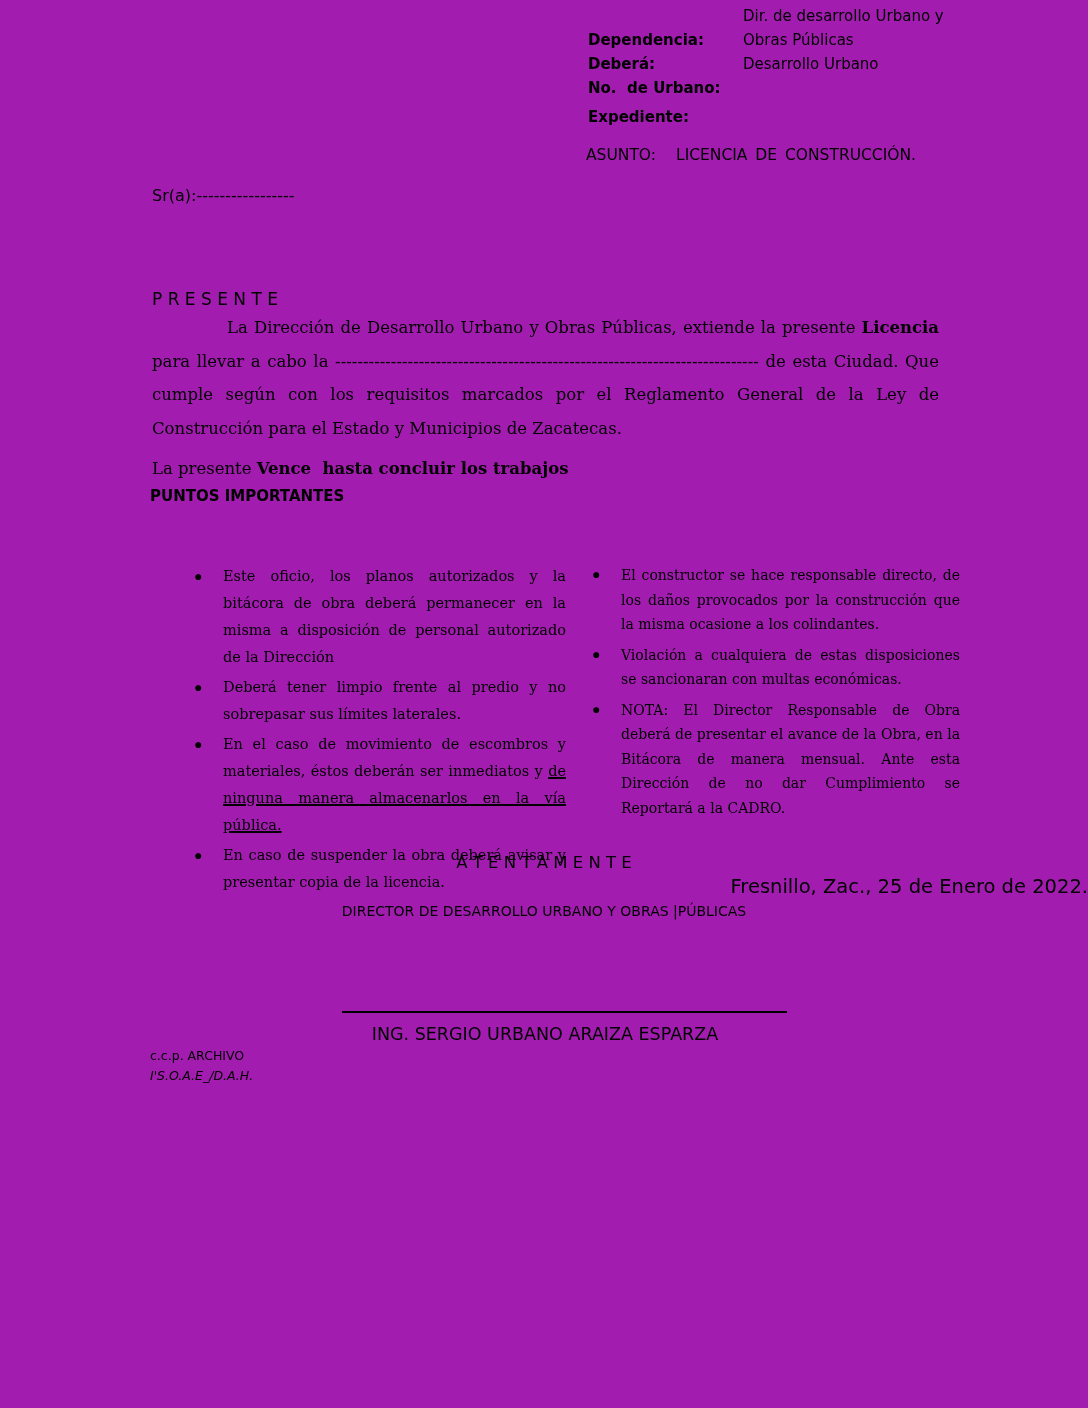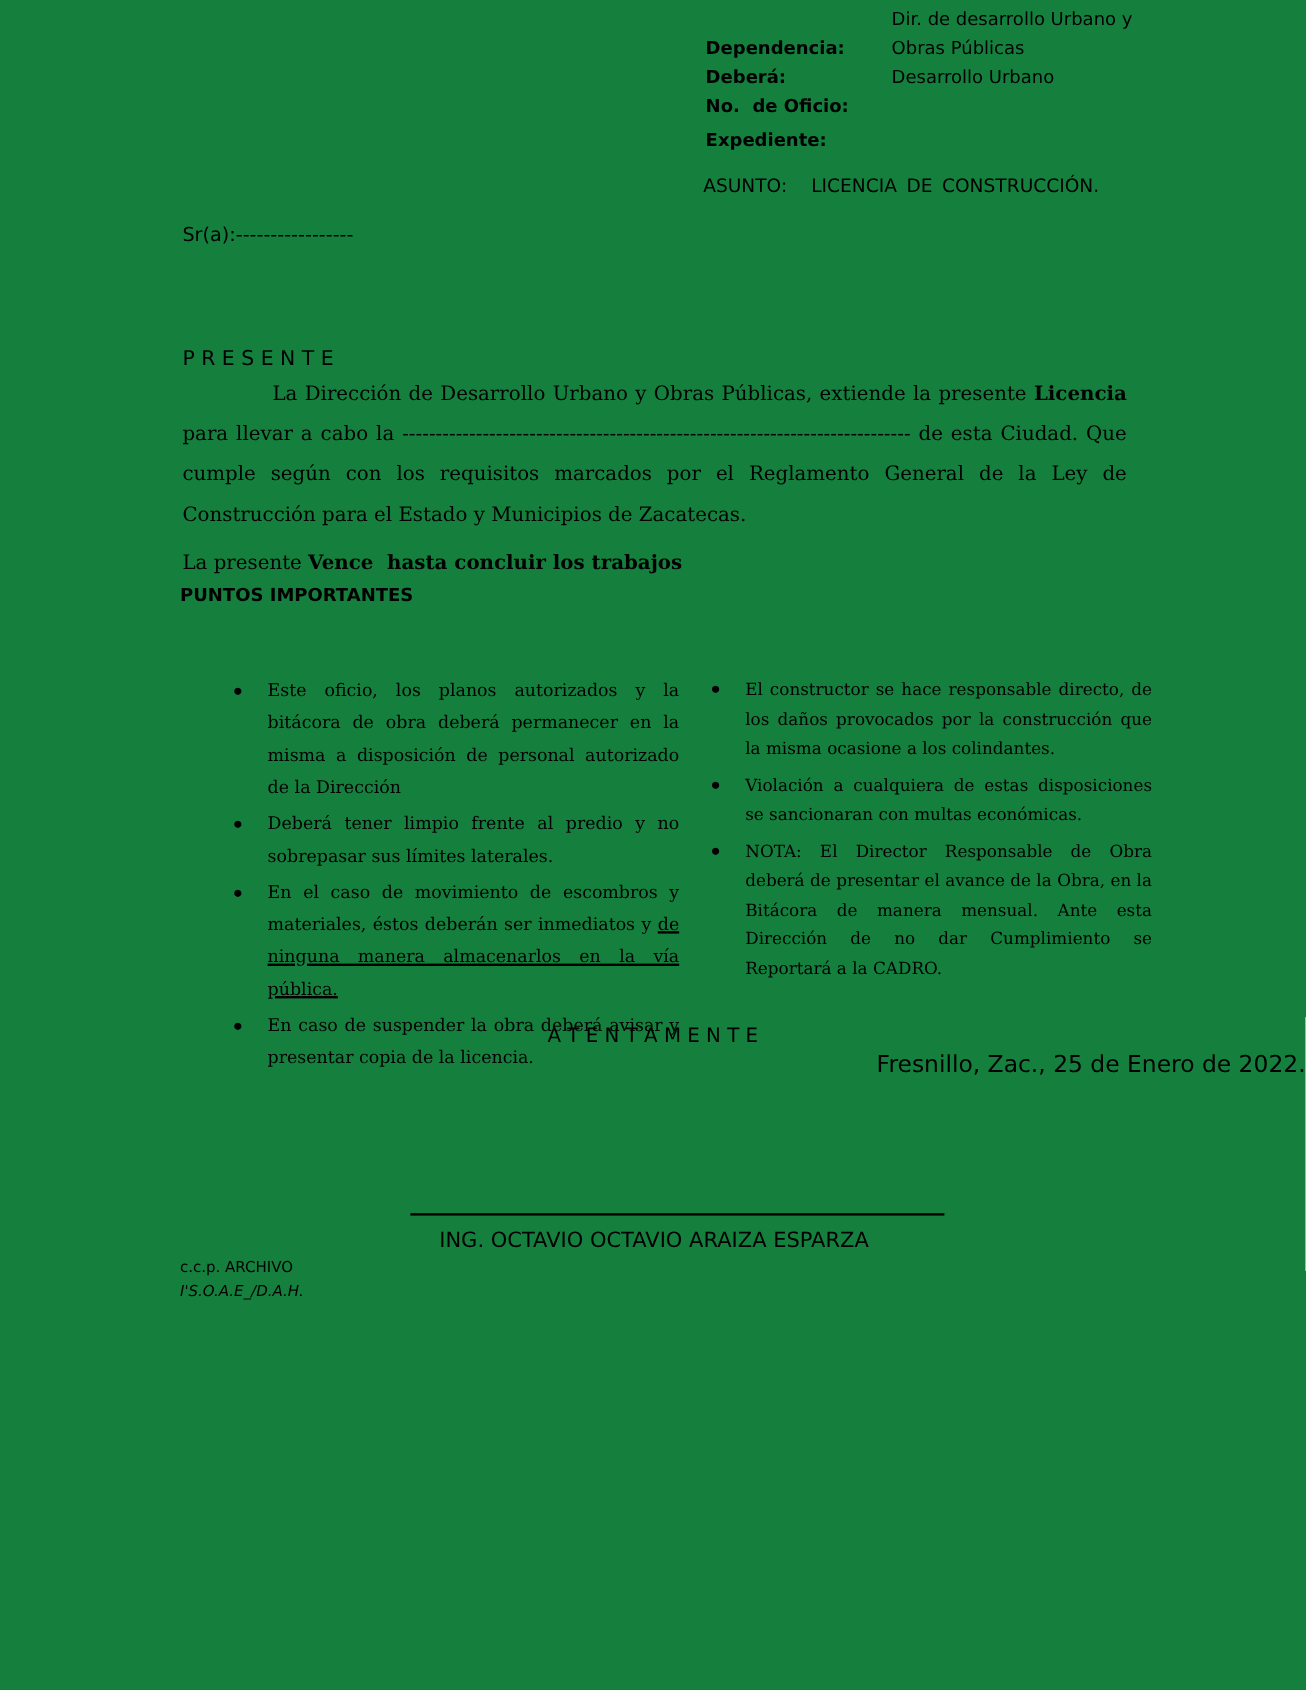--- a/index.html
+++ b/index.html
@@ -1,21 +1,21 @@
 <!DOCTYPE html>
 <html><head>
 <meta charset="utf-8">
 <style>
   * { margin: 0; padding: 0; box-sizing: border-box; }
   html, body { background: #ffffff; }
   .page {
     position: relative;
     width: 1088px;
     height: 1408px;
-    background: #15803d;
+    background: #a21caf;
     color: #000000;
     overflow: hidden;
   }
   .abs { position: absolute; }
   .comic { font-family: "DejaVu Sans", sans-serif; }   
   .serif { font-family: "DejaVu Serif", serif; }        
   .bold { font-weight: normal; }
   .pre { white-space: pre-wrap; }
 
   
@@ -79,21 +79,21 @@
     </div>
     <div class="hdr-row">
       <span class="hdr-label">Dependencia:</span>
       <span class="hdr-value">Obras Públicas</span>
     </div>
     <div class="hdr-row">
       <span class="hdr-label">Deberá:</span>
       <span class="hdr-value">Desarrollo Urbano</span>
     </div>
     <div class="hdr-row">
-      <span class="hdr-label">No.  de Oficio:</span>
+      <span class="hdr-label">No.  de Urbano:</span>
       <span class="hdr-value"></span>
     </div>
     <div class="hdr-gap"></div>
     <div class="hdr-row">
       <span class="hdr-label">Expediente:</span>
       <span class="hdr-value"></span>
     </div>
   </div>
 
   <div class="abs comic asunto-line">
@@ -140,22 +140,23 @@
       <div class="bullet-text serif">Violación a cualquiera de estas disposiciones se sancionaran con multas económicas.</div>
     </div>
     <div class="bullet-item">
       <span class="bullet-dot">●</span>
       <div class="bullet-text serif bold">NOTA: El Director Responsable de Obra deberá de presentar el avance de la Obra, en la Bitácora de manera mensual. Ante esta Dirección de no dar Cumplimiento se Reportará a la CADRO.</div>
     </div>
   </div>
 
   <div class="abs comic atentamente">A T E N T A M E N T E</div>
   <div class="abs comic place-date">Fresnillo, Zac., 25 de Enero de 2022.</div>
+  <div class="abs comic director-title">DIRECTOR DE DESARROLLO URBANO Y OBRAS |PÚBLICAS</div>
 
   <div class="abs sig-line"></div>
-  <div class="abs comic signatory">ING. OCTAVIO OCTAVIO ARAIZA ESPARZA</div>
+  <div class="abs comic signatory">ING. SERGIO URBANO ARAIZA ESPARZA</div>
 
   <div class="abs comic ccp-block">
     <div>c.c.p. ARCHIVO</div>
     <div class="ccp-initials">I'S.O.A.E_/D.A.H.</div>
   </div>
 
 </div>
 
 </body></html>

